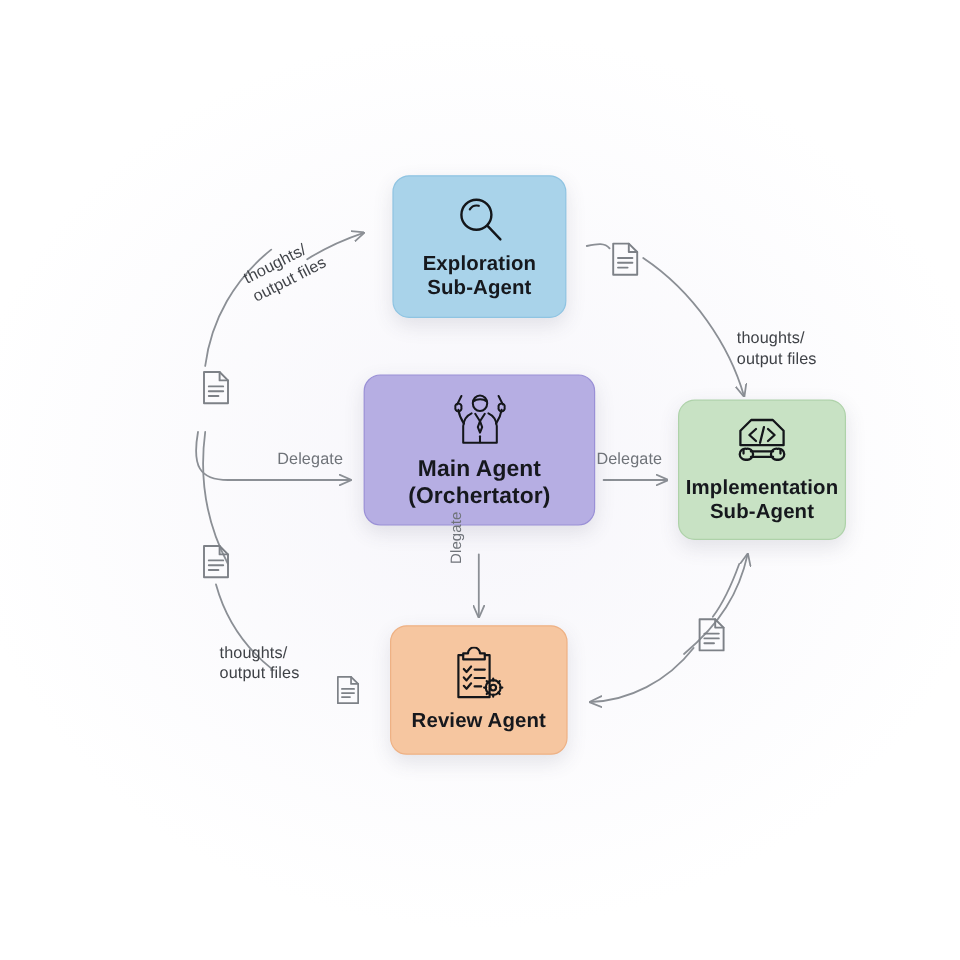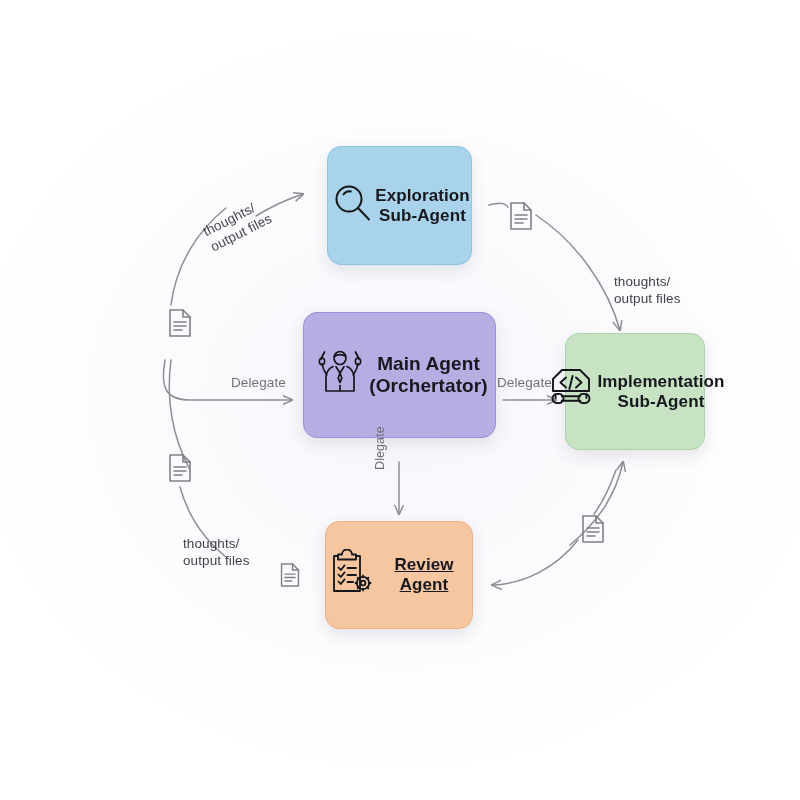--- a/index.html
+++ b/index.html
@@ -20,21 +20,21 @@
   }
 
   
   #edges{position:absolute;left:0;top:0;width:800px;height:800px;}
 
   
   .node{
     position:absolute;
     border-radius:14px;
     box-sizing:border-box;
-    display:flex;flex-direction:row;
+    display:flex;flex-direction:column;
     align-items:center;justify-content:center;
     text-align:center;
     color:#16181d;
     box-shadow:0 6px 16px rgba(70,70,95,0.13);
   }
   .node .label{
     font-weight:bold;
     line-height:1.16;
     letter-spacing:.1px;
     white-space:pre-line;
@@ -56,21 +56,21 @@
   #node-implementation{
     left:565px;top:333px;width:140px;height:117px;
     background:#c8e2c4;border:1px solid #aed2a9;
   }
   #node-implementation .label{font-size:17px;}
 
   #node-review{
     left:325px;top:521px;width:148px;height:108px;
     background:#f6c6a0;border:1px solid #eeb184;
   }
-  #node-review .label{font-size:17px;text-decoration:underline;}
+  #node-review .label{font-size:17px;}
 
   
   .elabel{
     position:absolute;
     color:#6f7379;
     font-size:13.5px;
     line-height:1.28;
     white-space:pre-line;
     letter-spacing:.1px;
   }

